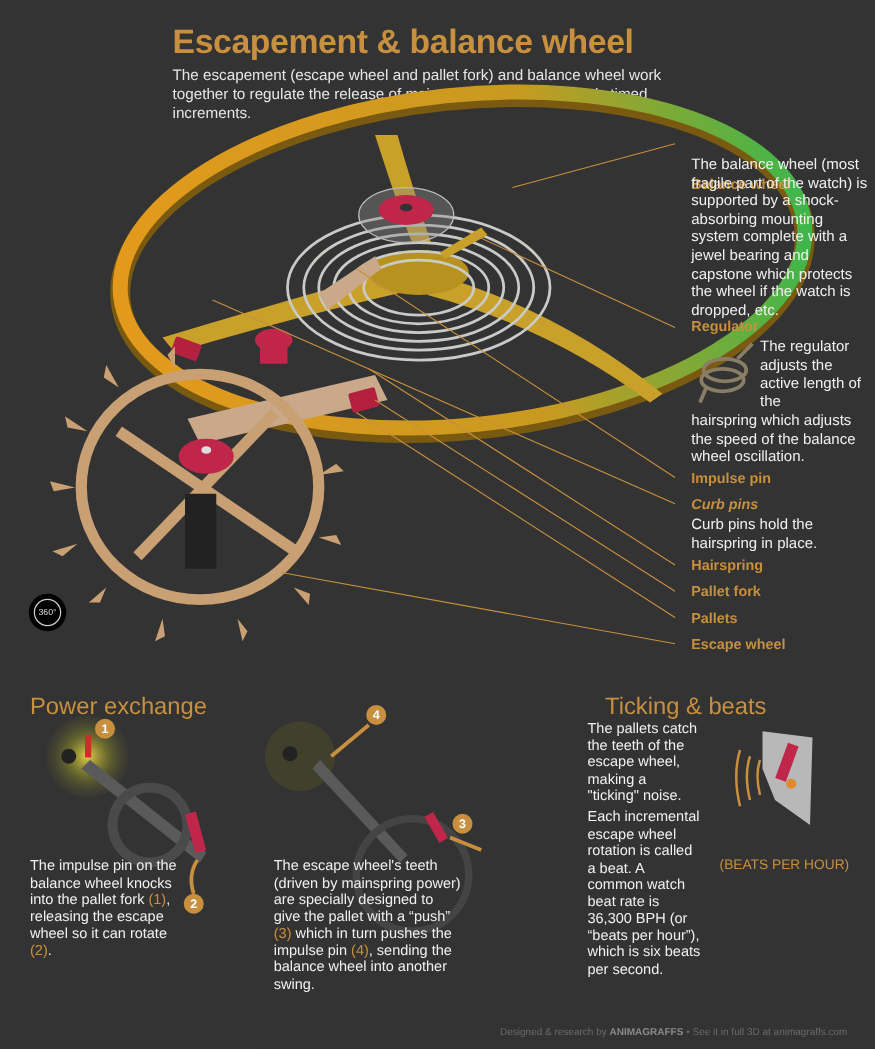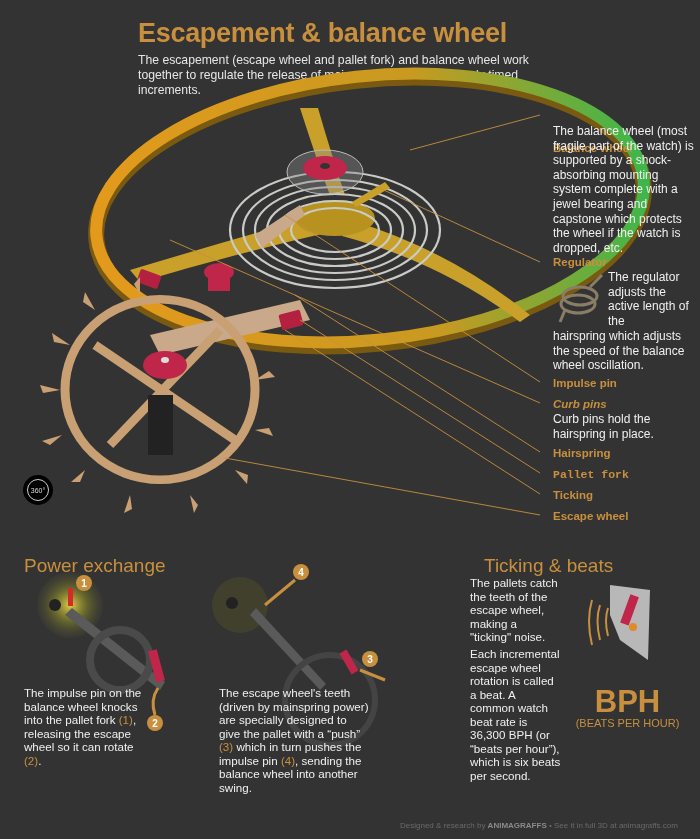--- a/index.html
+++ b/index.html
@@ -154,22 +154,22 @@
 <div class="abs desc" style="left:553px; top:124px; width:145px;">The balance wheel (most fragile part of the watch) is supported by a shock-absorbing mounting system complete with a jewel bearing and capstone which protects the wheel if the watch is dropped, etc.</div>
 
 <div class="abs label" style="left:553px; top:256px;">Regulator</div>
 <div class="abs desc" style="left:608px; top:270px; width:90px;">The regulator adjusts the active length of the</div>
 <div class="abs desc" style="left:553px; top:329px; width:147px;">hairspring which adjusts the speed of the balance wheel oscillation.</div>
 
 <div class="abs label" style="left:553px; top:377px;">Impulse pin</div>
 <div class="abs label" style="left:553px; top:398px;font-style:italic;">Curb pins</div>
 <div class="abs desc" style="left:553px; top:412px; width:145px;">Curb pins hold the hairspring in place.</div>
 <div class="abs label" style="left:553px; top:447px;">Hairspring</div>
-<div class="abs label" style="left:553px; top:468px;font-family:Liberation Mono, monospace;">Pallet fork</div>
-<div class="abs label" style="left:553px; top:489px;">Ticking</div>
+<div class="abs label" style="left:553px; top:468px;">Pallet fork</div>
+<div class="abs label" style="left:553px; top:489px;">Pallets</div>
 <div class="abs label" style="left:553px; top:510px;">Escape wheel</div>
 
 <div class="abs btn360">
   <div class="ring">
       <span>360°</span>
     </div>
 </div>
 
 <div class="abs section-title" style="left:24px; top:555px;">Power exchange</div>
 <div class="abs num-badge" style="left:76px; top:575px;">1</div>
@@ -178,19 +178,18 @@
 <div class="abs num-badge" style="left:293px; top:564px;">4</div>
 
 <div class="abs body-text" style="left:24px; top:686px; width:130px;"><span>The impulse pin on the balance wheel knocks into the pallet fork </span><span class="gold">(1)</span><span>, releasing the escape wheel so it can rotate </span><span class="gold">(2)</span><span>.</span></div>
 
 <div class="abs body-text" style="left:219px; top:686px; width:150px;"><span>The escape wheel's teeth (driven by mainspring power) are specially designed to give the pallet with a “push” </span><span class="gold">(3)</span><span> which in turn pushes the impulse pin </span><span class="gold">(4)</span><span>, sending the balance wheel into another swing.</span></div>
 
 <div class="abs section-title" style="left:484px; top:555px;">Ticking &amp; beats</div>
 <div class="abs body-text" style="left:470px; top:576px; width:90px;">The pallets catch the teeth of the escape wheel, making a "ticking" noise.</div>
 <div class="abs body-text" style="left:470px; top:647px; width:92px;">Each incremental escape wheel rotation is called a beat. A common watch beat rate is 36,300 BPH (or “beats per hour”), which is six beats per second.</div>
 <div class="abs" style="left:575px; top:686px; width:105px;">
-  <div class="bph-big">BPH</div>
   <div class="bph-small">(BEATS PER HOUR)</div>
 </div>
 
 <div class="abs footer">
   <span>Designed &amp; research by </span><b>ANIMAGRAFFS</b><span> • </span><span>See it in full 3D at animagraffs.com</span>
 </div>
 
 </body></html>

